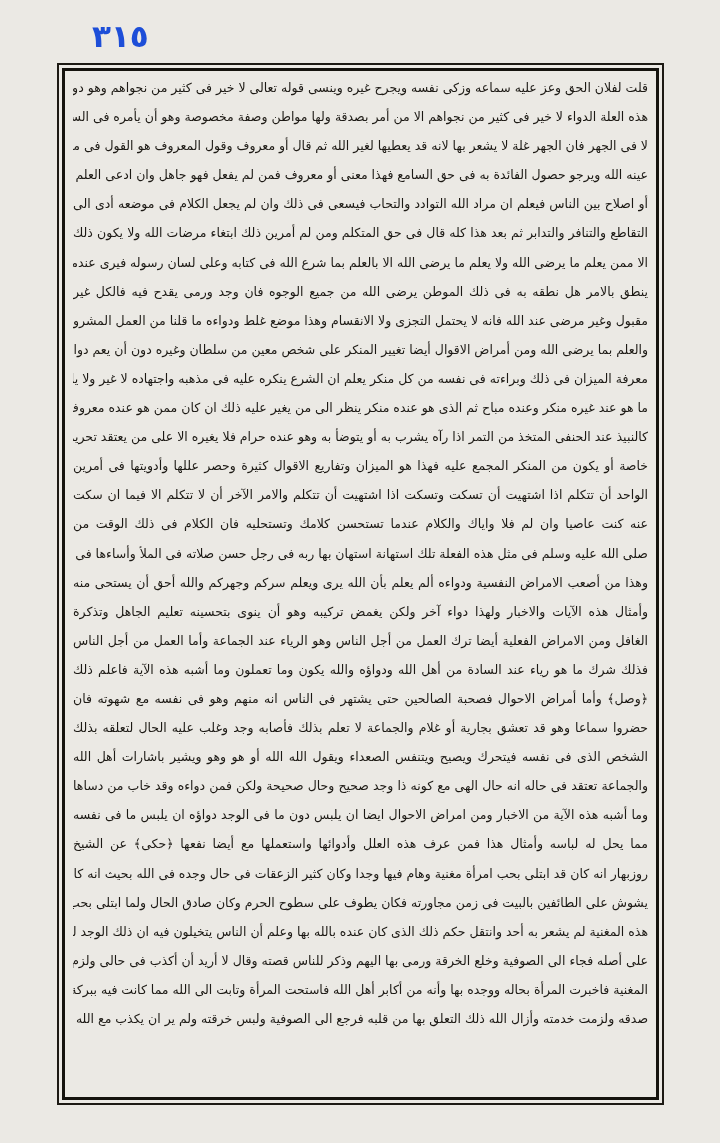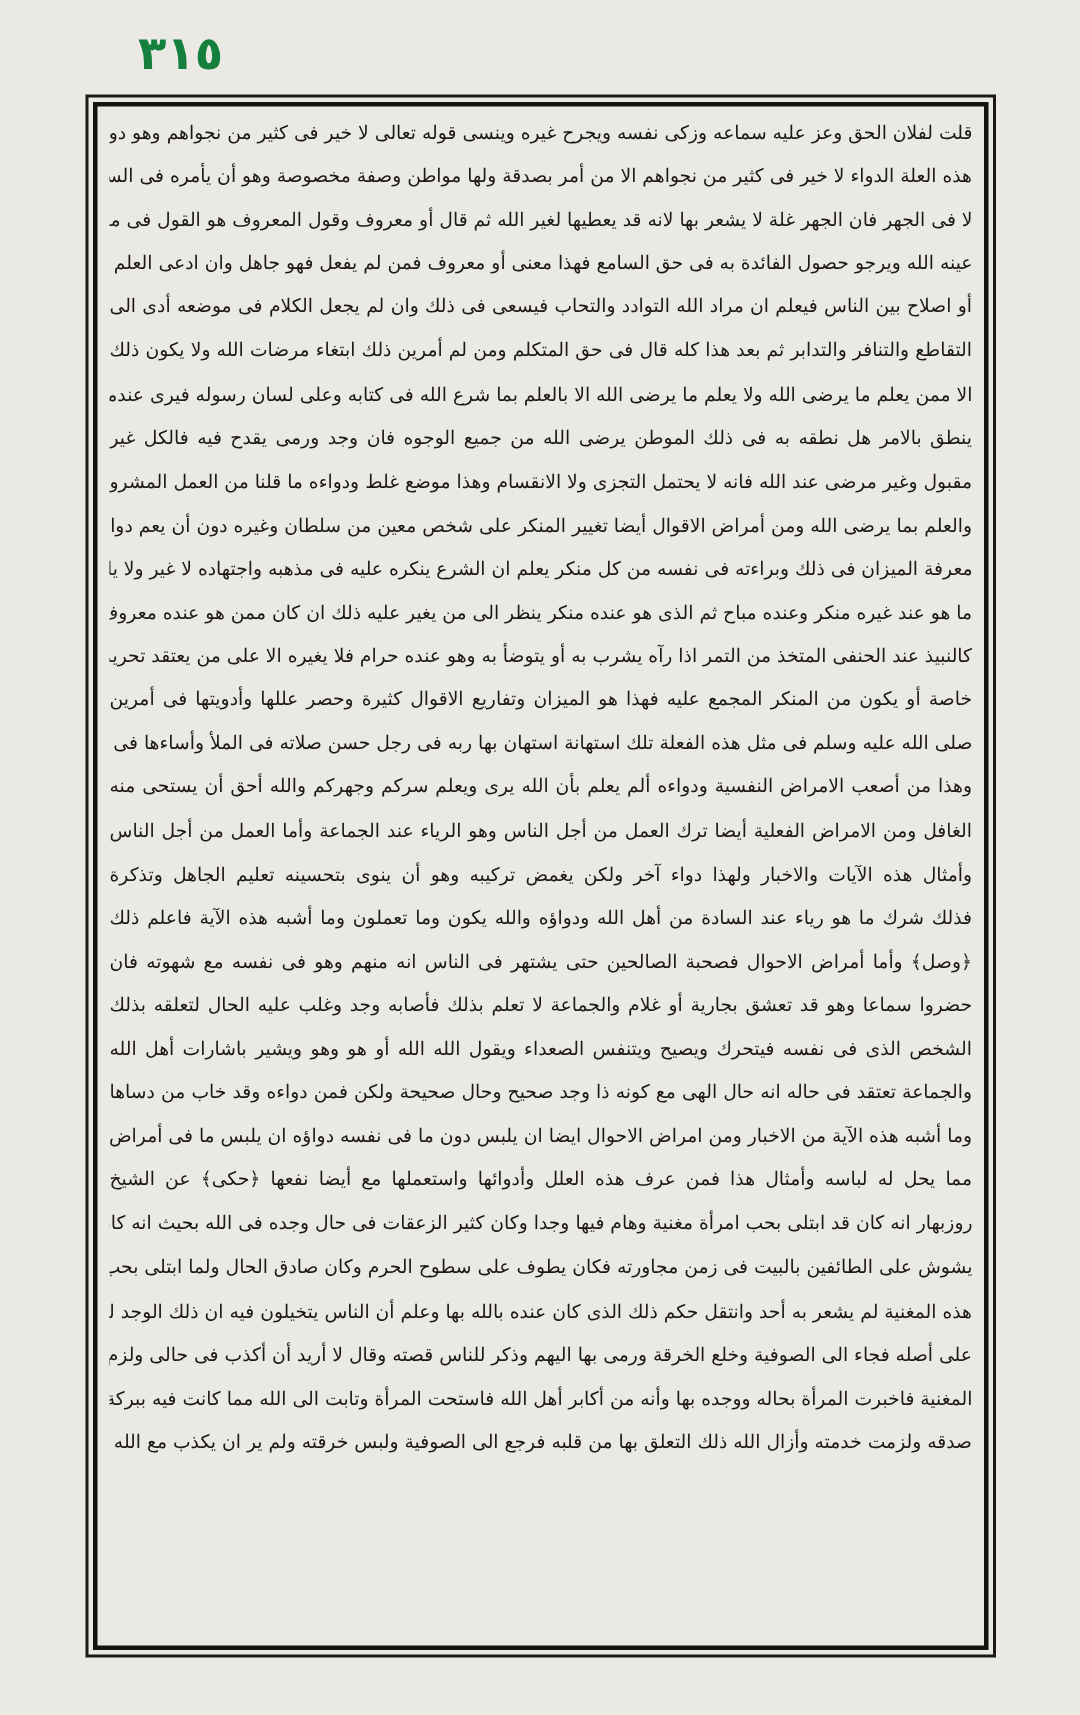--- a/index.html
+++ b/index.html
@@ -11,21 +11,21 @@
     position: relative;
     overflow: hidden;
   }
   .page-number {
     position: absolute;
     top: 18px;
     left: 92px;
     font-size: 31px;
     font-weight: bold;
     letter-spacing: 3px;
-    color: #15803d;
+    color: #1d4ed8;
     direction: rtl;
   }
   .frame-outer {
     position: absolute;
     left: 57px;
     top: 63px;
     width: 607px;
     height: 1042px;
     border: 2px solid #1d1a14;
     box-sizing: border-box;
@@ -70,30 +70,32 @@
         <div class="text-line">أو اصلاح بين الناس فيعلم ان مراد الله التوادد والتحاب فيسعى فى ذلك وان لم يجعل الكلام فى موضعه أدى الى</div>
         <div class="text-line">التقاطع والتنافر والتدابر ثم بعد هذا كله قال فى حق المتكلم ومن لم أمرين ذلك ابتغاء مرضات الله ولا يكون ذلك</div>
         <div class="text-line">الا ممن يعلم ما يرضى الله ولا يعلم ما يرضى الله الا بالعلم بما شرع الله فى كتابه وعلى لسان رسوله فيرى عندما يريد أن</div>
         <div class="text-line">ينطق بالامر هل نطقه به فى ذلك الموطن يرضى الله من جميع الوجوه فان وجد ورمى يقدح فيه فالكل غير</div>
         <div class="text-line">مقبول وغير مرضى عند الله فانه لا يحتمل التجزى ولا الانقسام وهذا موضع غلط ودواءه ما قلنا من العمل المشروع</div>
         <div class="text-line">والعلم بما يرضى الله ومن أمراض الاقوال أيضا تغيير المنكر على شخص معين من سلطان وغيره دون أن يعم دواءه</div>
         <div class="text-line">معرفة الميزان فى ذلك وبراءته فى نفسه من كل منكر يعلم ان الشرع ينكره عليه فى مذهبه واجتهاده لا غير ولا يلزمه</div>
         <div class="text-line">ما هو عند غيره منكر وعنده مباح ثم الذى هو عنده منكر ينظر الى من يغير عليه ذلك ان كان ممن هو عنده معروف</div>
         <div class="text-line">كالنبيذ عند الحنفى المتخذ من التمر اذا رآه يشرب به أو يتوضأ به وهو عنده حرام فلا يغيره الا على من يعتقد تحريمه</div>
         <div class="text-line">خاصة أو يكون من المنكر المجمع عليه فهذا هو الميزان وتفاريع الاقوال كثيرة وحصر عللها وأدويتها فى أمرين</div>
+        <div class="text-line">الواحد أن تتكلم اذا اشتهيت أن تسكت وتسكت اذا اشتهيت أن تتكلم والامر الآخر أن لا تتكلم الا فيما ان سكت</div>
+        <div class="text-line">عنه كنت عاصيا وان لم فلا واياك والكلام عندما تستحسن كلامك وتستحليه فان الكلام فى ذلك الوقت من</div>
         <div class="text-line">صلى الله عليه وسلم فى مثل هذه الفعلة تلك استهانة استهان بها ربه فى رجل حسن صلاته فى الملأ وأساءها فى الخلوة</div>
         <div class="text-line">وهذا من أصعب الامراض النفسية ودواءه ألم يعلم بأن الله يرى ويعلم سركم وجهركم والله أحق أن يستحى منه</div>
+        <div class="text-line">وأمثال هذه الآيات والاخبار ولهذا دواء آخر ولكن يغمض تركيبه وهو أن ينوى بتحسينه تعليم الجاهل وتذكرة</div>
         <div class="text-line">الغافل ومن الامراض الفعلية أيضا ترك العمل من أجل الناس وهو الرياء عند الجماعة وأما العمل من أجل الناس</div>
-        <div class="text-line">وأمثال هذه الآيات والاخبار ولهذا دواء آخر ولكن يغمض تركيبه وهو أن ينوى بتحسينه تعليم الجاهل وتذكرة</div>
         <div class="text-line">فذلك شرك ما هو رياء عند السادة من أهل الله ودواؤه والله يكون وما تعملون وما أشبه هذه الآية فاعلم ذلك</div>
         <div class="text-line">﴿وصل﴾ وأما أمراض الاحوال فصحبة الصالحين حتى يشتهر فى الناس انه منهم وهو فى نفسه مع شهوته فان</div>
         <div class="text-line">حضروا سماعا وهو قد تعشق بجارية أو غلام والجماعة لا تعلم بذلك فأصابه وجد وغلب عليه الحال لتعلقه بذلك</div>
         <div class="text-line">الشخص الذى فى نفسه فيتحرك ويصيح ويتنفس الصعداء ويقول الله الله أو هو وهو ويشير باشارات أهل الله</div>
         <div class="text-line">والجماعة تعتقد فى حاله انه حال الهى مع كونه ذا وجد صحيح وحال صحيحة ولكن فمن دواءه وقد خاب من دساها</div>
-        <div class="text-line">وما أشبه هذه الآية من الاخبار ومن امراض الاحوال ايضا ان يلبس دون ما فى نفسه دواؤه ان يلبس ما فى أمراض</div>
+        <div class="text-line">وما أشبه هذه الآية من الاخبار ومن امراض الاحوال ايضا ان يلبس دون ما فى الوجد دواؤه ان يلبس ما فى نفسه</div>
         <div class="text-line">مما يحل له لباسه وأمثال هذا فمن عرف هذه العلل وأدوائها واستعملها مع أيضا نفعها ﴿حكى﴾ عن الشيخ</div>
         <div class="text-line">روزبهار انه كان قد ابتلى بحب امرأة مغنية وهام فيها وجدا وكان كثير الزعقات فى حال وجده فى الله بحيث انه كان</div>
         <div class="text-line">يشوش على الطائفين بالبيت فى زمن مجاورته فكان يطوف على سطوح الحرم وكان صادق الحال ولما ابتلى بحب</div>
         <div class="text-line">هذه المغنية لم يشعر به أحد وانتقل حكم ذلك الذى كان عنده بالله بها وعلم أن الناس يتخيلون فيه ان ذلك الوجد لله</div>
         <div class="text-line">على أصله فجاء الى الصوفية وخلع الخرقة ورمى بها اليهم وذكر للناس قصته وقال لا أريد أن أكذب فى حالى ولزم خدمة</div>
         <div class="text-line">المغنية فاخبرت المرأة بحاله ووجده بها وأنه من أكابر أهل الله فاستحت المرأة وتابت الى الله مما كانت فيه ببركة</div>
         <div class="text-line">صدقه ولزمت خدمته وأزال الله ذلك التعلق بها من قلبه فرجع الى الصوفية ولبس خرقته ولم ير ان يكذب مع الله فى</div>
       </div>
   </div>
 </div>

